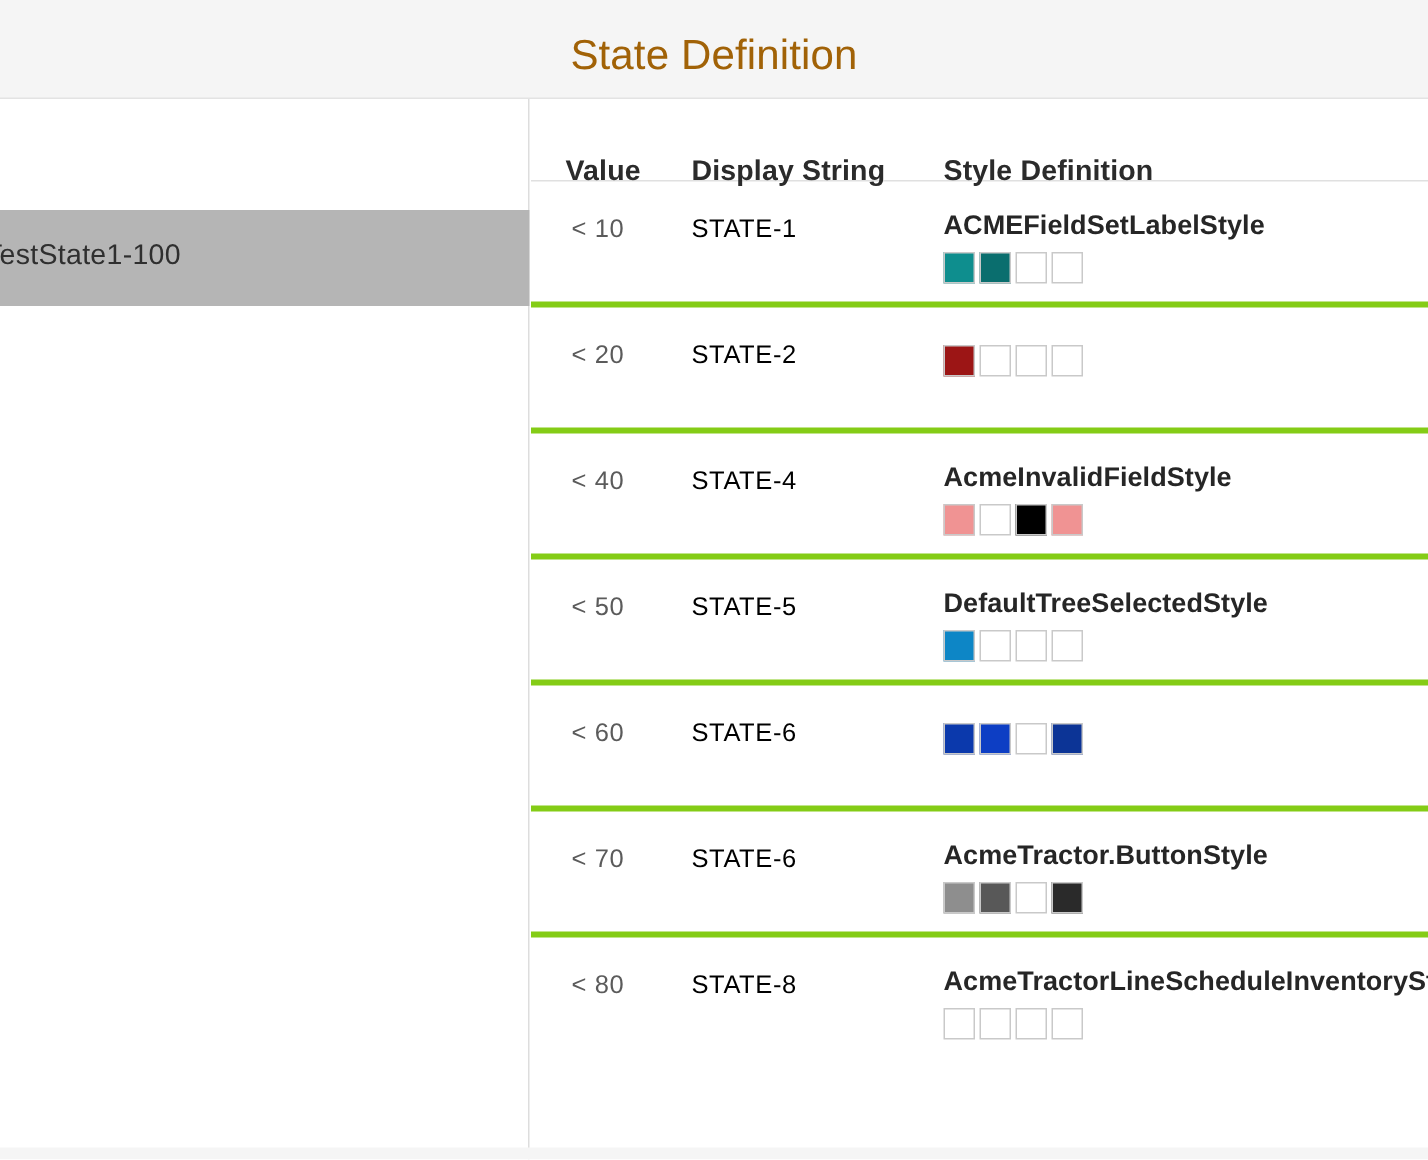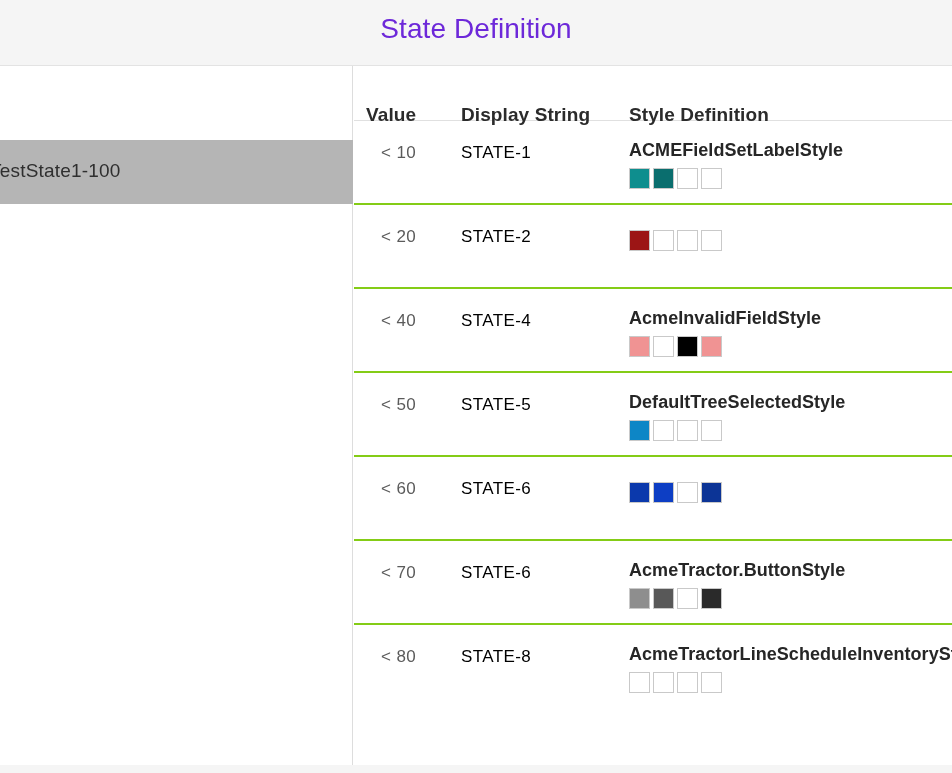--- a/index.html
+++ b/index.html
@@ -23,27 +23,27 @@
   .header {
     position: absolute;
     left: 0; top: 0;
     width: 952px;
     height: 66px;
     background: #f5f5f5;
     border-bottom: 1px solid #e3e3e3;
   }
   .header-title {
     position: absolute;
-    left: 0; top: 0;
+    left: 0; top: 8px;
     width: 952px;
     text-align: center;
     padding-top: 11px;
     font-size: 28px;
     font-weight: 400;
-    color: #6d28d9;
+    color: #a16207;
     letter-spacing: 0.1px;
     line-height: 36px;
   }
 
   
   .left-panel {
     position: absolute;
     left: 0; top: 66px;
     width: 353px;
     height: 707px;
@@ -129,28 +129,28 @@
   }
   .th {
     position: absolute;
     top: 38px;
     font-size: 19px;
     font-weight: 700;
     color: #2b2b2b;
     letter-spacing: 0.1px;
     white-space: nowrap;
   }
-  .th.col-value { left: 12px; }
+  .th.col-value { left: 23px; }
   .th.col-display { left: 107px; }
   .th.col-style { left: 275px; }
 
   .row {
     position: relative;
     height: 84px;
-    border-bottom: 2px solid #84cc16;
+    border-bottom: 4px solid #84cc16;
   }
   .cell-value {
     position: absolute;
     left: 27px; top: 22px;
     font-size: 17px;
     color: #5b5b5b;
     letter-spacing: 0.4px;
     white-space: nowrap;
   }
   .cell-display {

